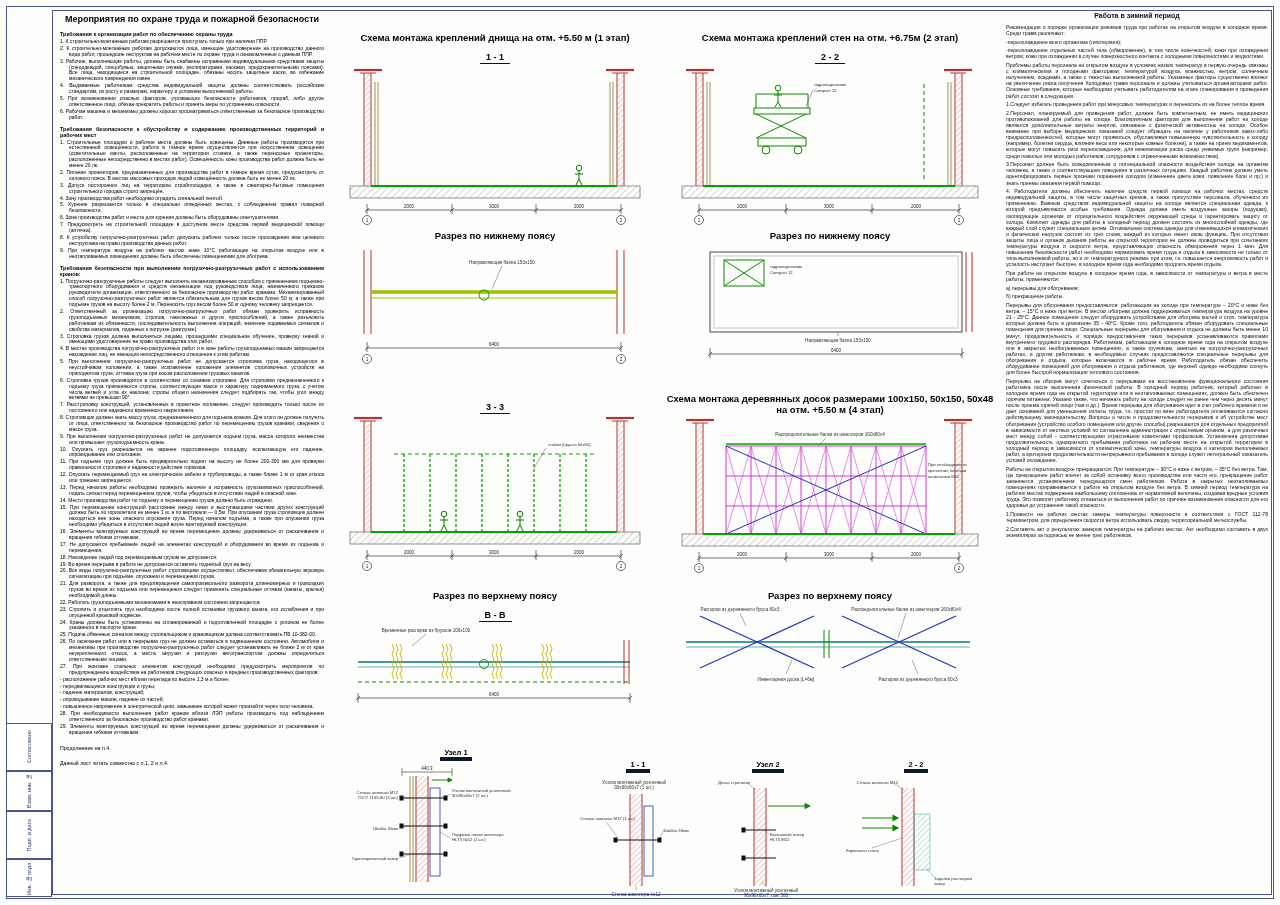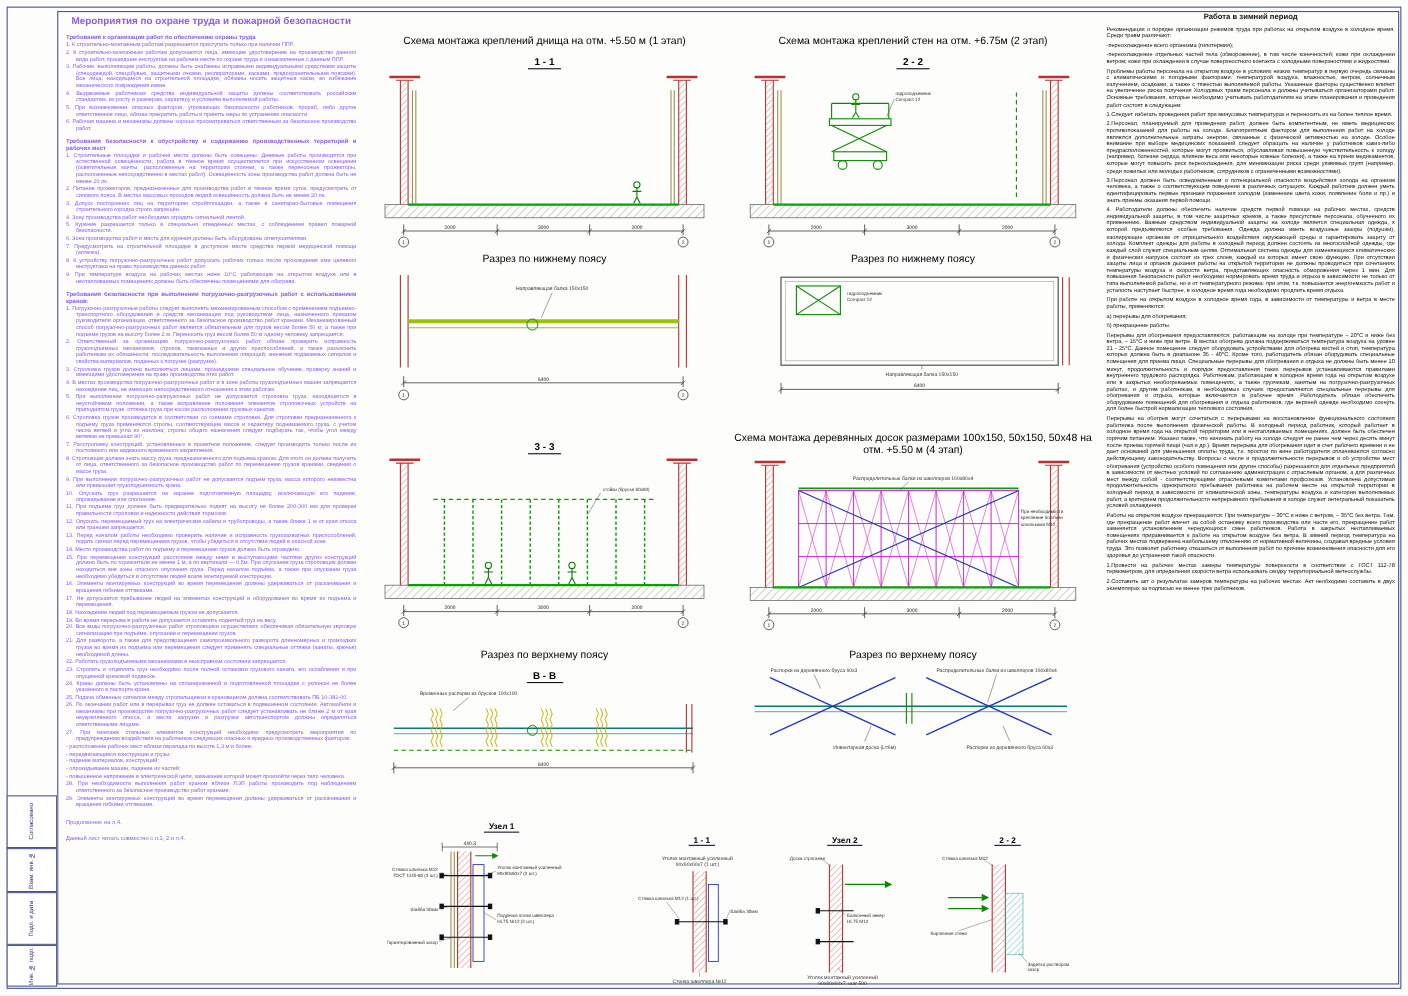--- a/index.html
+++ b/index.html
@@ -2,34 +2,34 @@
 <html lang="ru"><head>
 <meta charset="utf-8">
 <style>
 *{margin:0;padding:0;box-sizing:border-box}
 body{background:#d8d8d8;font-family:"Liberation Sans",sans-serif}
 .sheet{position:relative;width:1280px;height:905px;background:#fdfdfc;overflow:hidden;margin:0 auto}
 .frame-outer{position:absolute;left:6px;top:6px;width:1268px;height:893px;border:1px solid #4a548f;pointer-events:none}
 .frame-inner{position:absolute;left:52px;top:10px;width:1220px;height:885px;border:1.5px solid #4a548f;pointer-events:none}
 .stamp{position:absolute;left:6px;width:46px;border:1px solid #4a548f;display:flex;align-items:center;justify-content:center;background:#fff}
 .stamp span{writing-mode:vertical-rl;transform:rotate(180deg);font-size:5.5px;color:#2a3470;white-space:nowrap}
-.leftcol{position:absolute;left:60px;top:14px;width:264px;color:#8b5cf6}
+.leftcol{position:absolute;left:60px;top:14px;width:264px;color:#000000}
 .sheet-title{font-size:9px;font-weight:bold;text-align:center;margin-bottom:7px}
 .sec-h{font-size:5.4px;font-weight:bold;margin:5px 0 2px;text-align:justify}
 .it{font-size:5px;line-height:1.18;text-align:justify;margin-bottom:1px;padding-left:9px;text-indent:-9px}
 .note{font-size:5.2px;margin-top:9px}
 .rightcol{position:absolute;left:1006px;top:12px;width:262px;color:#101010}
 .r-title{font-size:7px;font-weight:bold;text-align:center;margin-bottom:5px}
 .rp{font-size:5.1px;line-height:1.2;text-align:justify;margin-bottom:2.5px}
 .scheme{position:absolute}
-.s-title{font-size:9.5px;font-weight:normal;text-align:center;line-height:1.15}
+.s-title{font-size:9.5px;font-weight:bold;text-align:center;line-height:1.15}
 .s-cut{text-align:center;margin-top:2px}
 .s-cut span{display:inline-block;font-size:9px;font-weight:bold;border-bottom:1.2px solid #111;padding:0 6px 1px}
 .n-title{text-align:center;margin-bottom:1px}
-.n-title span{display:inline-block;font-size:7.5px;font-weight:bold;border-bottom:1px solid #0f172a;padding:0 4px}
+.n-title span{display:inline-block;font-size:7.5px;font-weight:bold;border-bottom:4px solid #0f172a;padding:0 4px}
 svg{display:block}
 svg text{font-family:"Liberation Sans",sans-serif;fill:#222}
 .dim{font-size:4.5px;text-anchor:middle}
 .ax{font-size:4.6px;text-anchor:middle}
 .lbm{font-size:4.6px;text-anchor:middle;fill:#333}
 .lbe{font-size:4.2px;text-anchor:end;fill:#333}
 .lbs{font-size:4.2px;fill:#333}
 </style>
 </head>
 <body>

